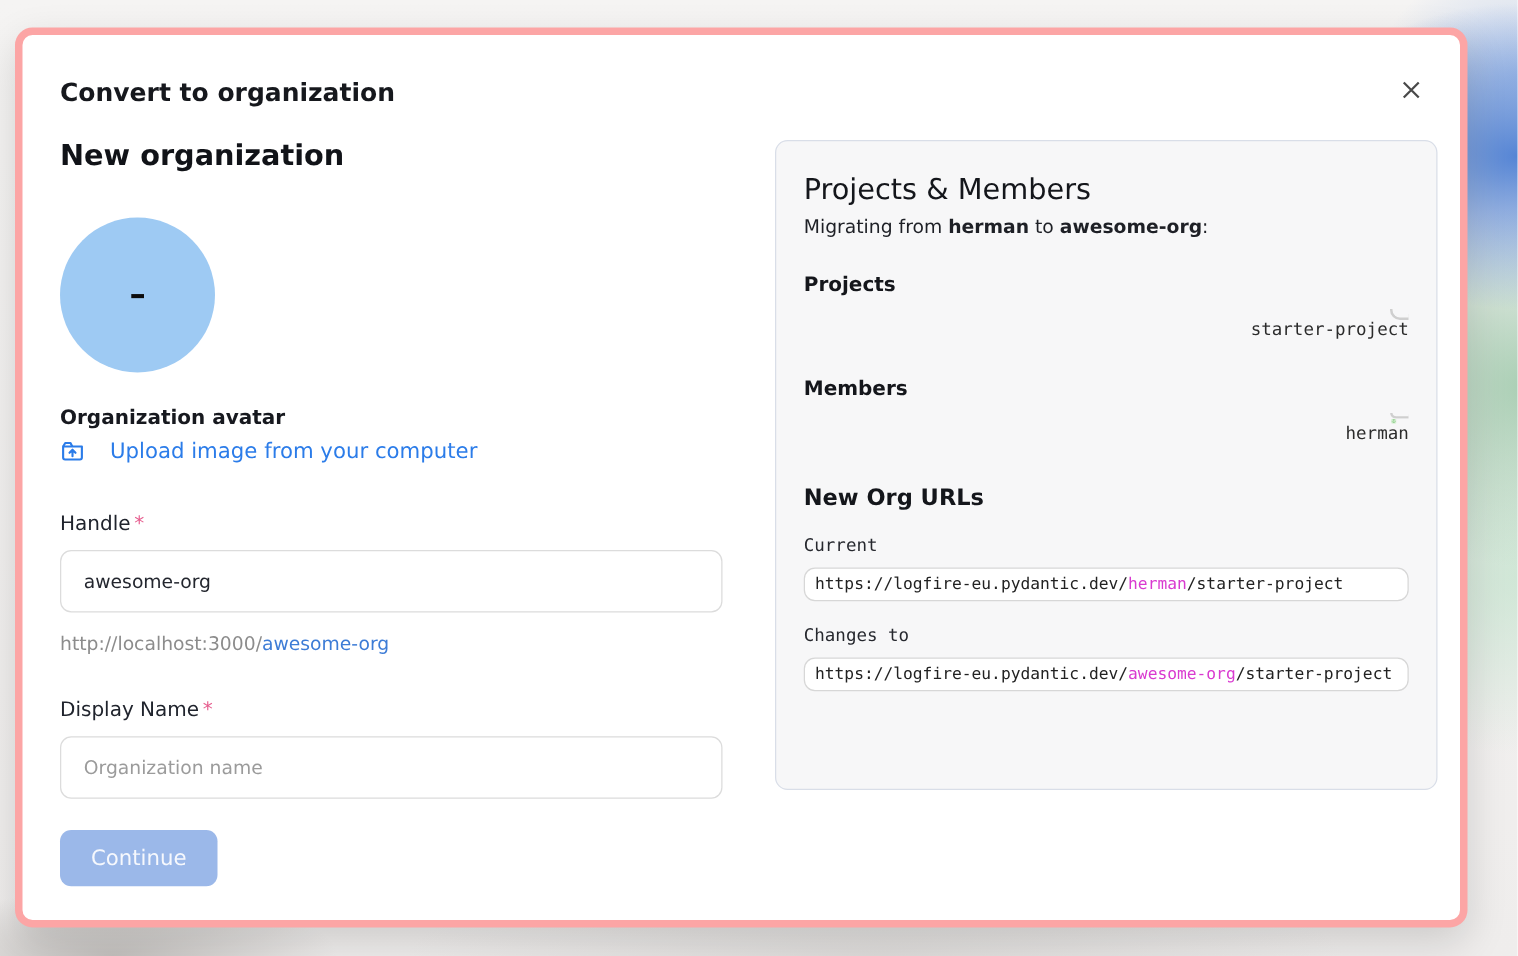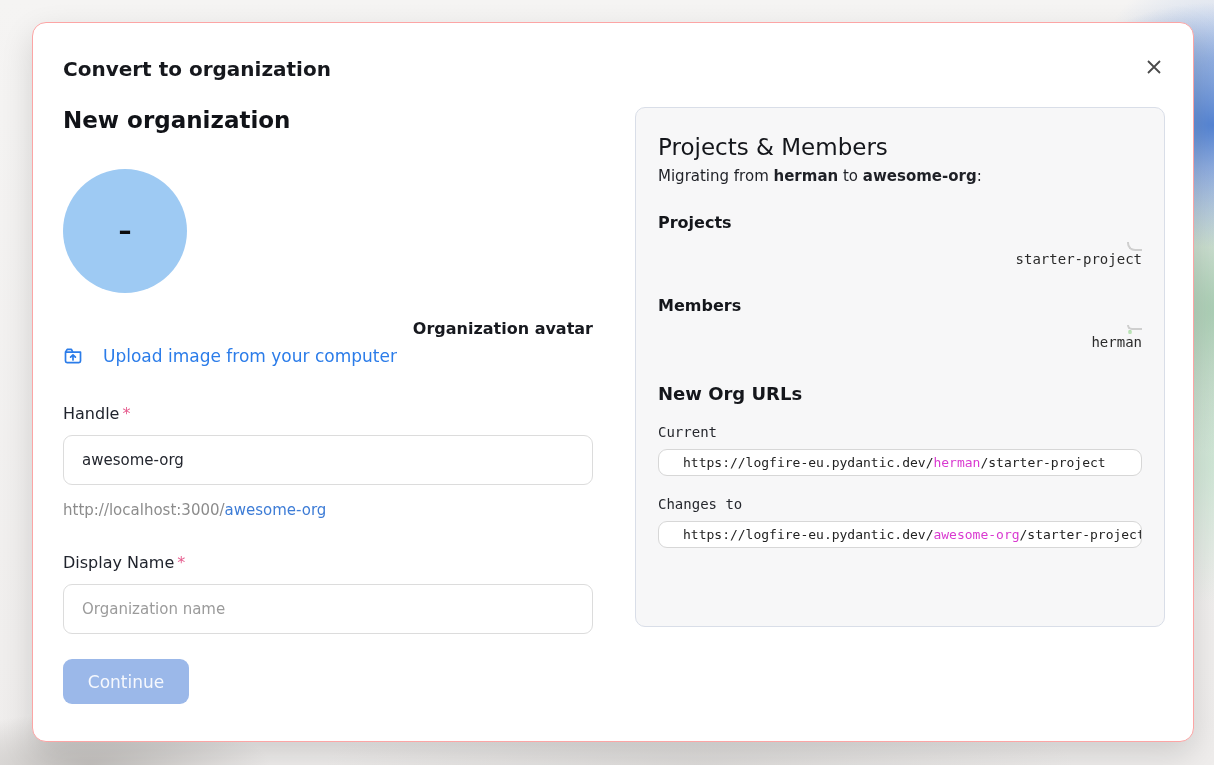--- a/index.html
+++ b/index.html
@@ -10,23 +10,23 @@
       radial-gradient(240px 170px at 1214px 125px, rgba(77,127,211,0.95), rgba(77,127,211,0) 72%),
       radial-gradient(160px 130px at 1214px 60px, rgba(150,180,230,0.5), rgba(150,180,230,0) 70%),
       radial-gradient(230px 200px at 1225px 310px, rgba(154,199,167,0.85), rgba(154,199,167,0) 72%),
       radial-gradient(260px 200px at 1225px 460px, rgba(186,224,198,0.65), rgba(186,224,198,0) 72%),
       radial-gradient(240px 70px at 90px 765px, rgba(187,184,181,0.85), rgba(187,184,181,0) 75%),
       radial-gradient(500px 90px at 700px 765px, rgba(210,208,206,0.6), rgba(210,208,206,0) 75%),
       linear-gradient(#f5f4f3, #efedec);
   }
 
   .modal {
-    position: absolute; left: 32px; top: 22px; width: 1162px; height: 720px;
+    position: absolute; left: 12px; top: 22px; width: 1162px; height: 720px;
     background: #ffffff; border-radius: 14px;
-    border: 1px solid #fca5a5;
+    border: 6px solid #fca5a5;
     box-shadow: 0 12px 32px rgba(0,0,0,0.14);
     padding: 34px 30px 30px 30px;
   }
 
   .close-btn {
     position: absolute; top: 24px; right: 19px; width: 40px; height: 40px;
     display: flex; align-items: center; justify-content: center;
     background: none; border: none; cursor: pointer; color: #4a4a4a;
   }
 
@@ -38,21 +38,21 @@
 
   .org-heading { font-size: 23px; font-weight: bold; color: #111318; }
 
   .avatar-circle {
     width: 124px; height: 124px; border-radius: 50%;
     background: #9ecaf3; margin-top: 36px;
     display: flex; align-items: center; justify-content: center;
     font-size: 26px; font-weight: bold; color: #0c0c0c;
   }
 
-  .avatar-label { margin-top: 26px; font-size: 16px; font-weight: bold; color: #17191f; text-align: right; }
+  .avatar-label { margin-top: 26px; font-size: 16px; font-weight: bold; color: #17191f; }
 
   .upload-link {
     margin-top: 8px; display: inline-flex; align-items: center; gap: 20px;
     color: #2b7ce9; font-size: 17px; text-decoration: none; cursor: pointer;
   }
 
   .field-label { margin-top: 34px; font-size: 16px; color: #20242d; }
   .req { color: #e65d8e; margin-left: 3px; }
 
   .text-input {
@@ -98,21 +98,21 @@
   }
   .identicon { margin-left: 12px; margin-bottom: 0px; border-radius: 4px; }
 
   .url-label {
     margin-top: 20px; font-family: "DejaVu Sans Mono", "Liberation Mono", monospace;
     font-size: 14px; color: #26282e;
   }
   .url-box {
     margin-top: 9px; width: 100%; height: 27px;
     background: #ffffff; border: 1px solid #d7d7d7; border-radius: 9px;
-    display: flex; align-items: center; padding: 0 24px;
+    display: flex; align-items: center; padding: 0 8px;
     font-family: "DejaVu Sans Mono", "Liberation Mono", monospace;
     font-size: 13px; color: #222; white-space: nowrap; overflow: hidden;
   }
   .url-box .hl { color: #d93ad0; }
 
   .urls-heading { margin-top: 32px; font-size: 18px; font-weight: bold; color: #14161b; }
 </style>
 </head>
 <body>
 

